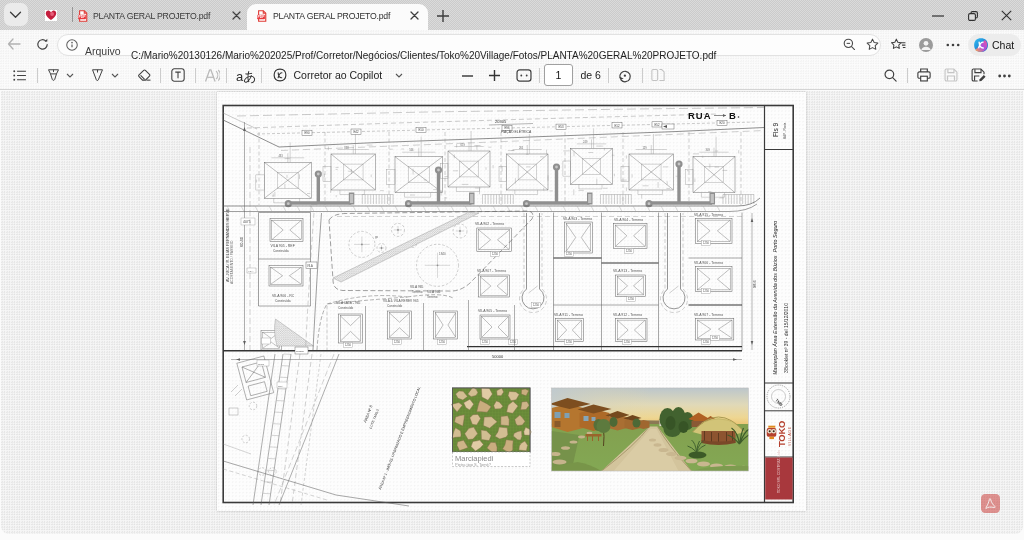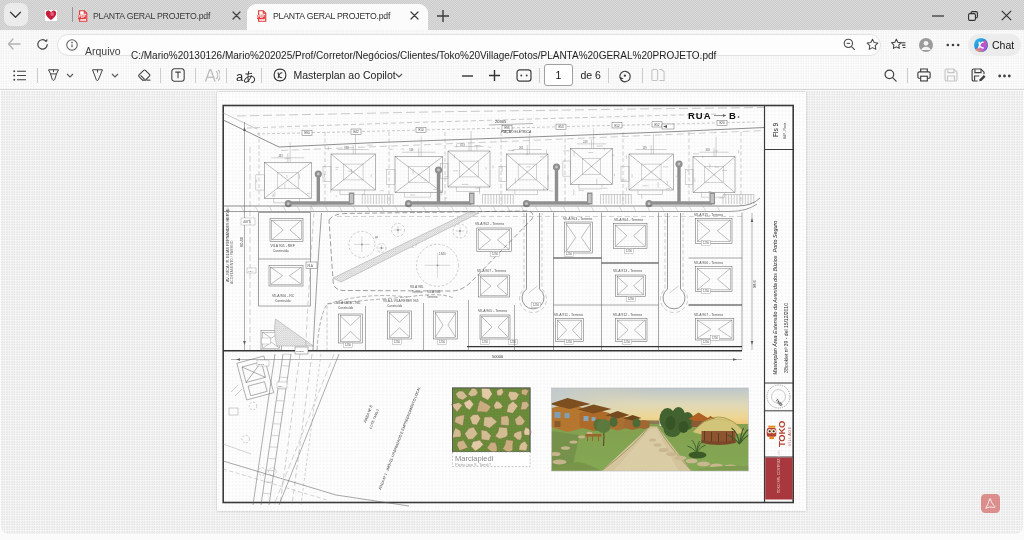--- a/index.html
+++ b/index.html
@@ -177,21 +177,21 @@
   <path d="M2.2 8.3h6.1" stroke="#b9b9b9" stroke-width="1.2"></path>
   <path d="M11.2 2.2a6 6 0 010 8M13.3.8a8.4 8.4 0 010 10.8" fill="none" stroke="#b9b9b9" stroke-width="1.1"></path>
 </svg>
 <div class="tsep" style="left:226px"></div>
 <div class="t" style="left:236px;top:68px;font-size:13px;color:#2c2c2c">aあ</div>
 <div class="tsep" style="left:261px"></div>
 <svg class="abs" style="left:273px;top:68px" width="14" height="14" viewBox="0 0 16 16">
   <path d="M8 1.3c4.3 0 6.7 2.4 6.7 6.7s-2.4 6.7-6.7 6.7S1.3 12.3 1.3 8 3.7 1.3 8 1.3z" fill="none" stroke="#333" stroke-width="1.3"></path>
   <path d="M5.9 11c1-3.4 1.5-5.6 4.3-5.6M10 11.2c-2.8 0-3.9-2.1-4.1-5.8" stroke="#333" stroke-width="1.3" fill="none" stroke-linecap="round"></path>
 </svg>
-<div class="t" style="left:293.5px;top:69px;font-size:10.5px;color:#1d1d1d">Masterplan ao Copilot</div>
+<div class="t" style="left:293.5px;top:69px;font-size:10.5px;color:#1d1d1d">Corretor ao Copilot</div>
 <svg class="abs" style="left:395px;top:73px" width="8" height="6" viewBox="0 0 8 6">
     <path d="M1 1l3 3 3-3" stroke="#555" stroke-width="1.1" fill="none"></path>
   </svg>
 <svg class="abs" style="left:462px;top:74.5px" width="11" height="2" viewBox="0 0 11 2">
     <path d="M0 1h11" stroke="#333" stroke-width="1.4"></path>
   </svg>
 <svg class="abs" style="left:489px;top:69.5px" width="11" height="11" viewBox="0 0 11 11">
     <path d="M5.5 0v11M0 5.5h11" stroke="#333" stroke-width="1.4"></path>
   </svg>
 <svg class="abs" style="left:516px;top:69px" width="16" height="13" viewBox="0 0 17 14">

